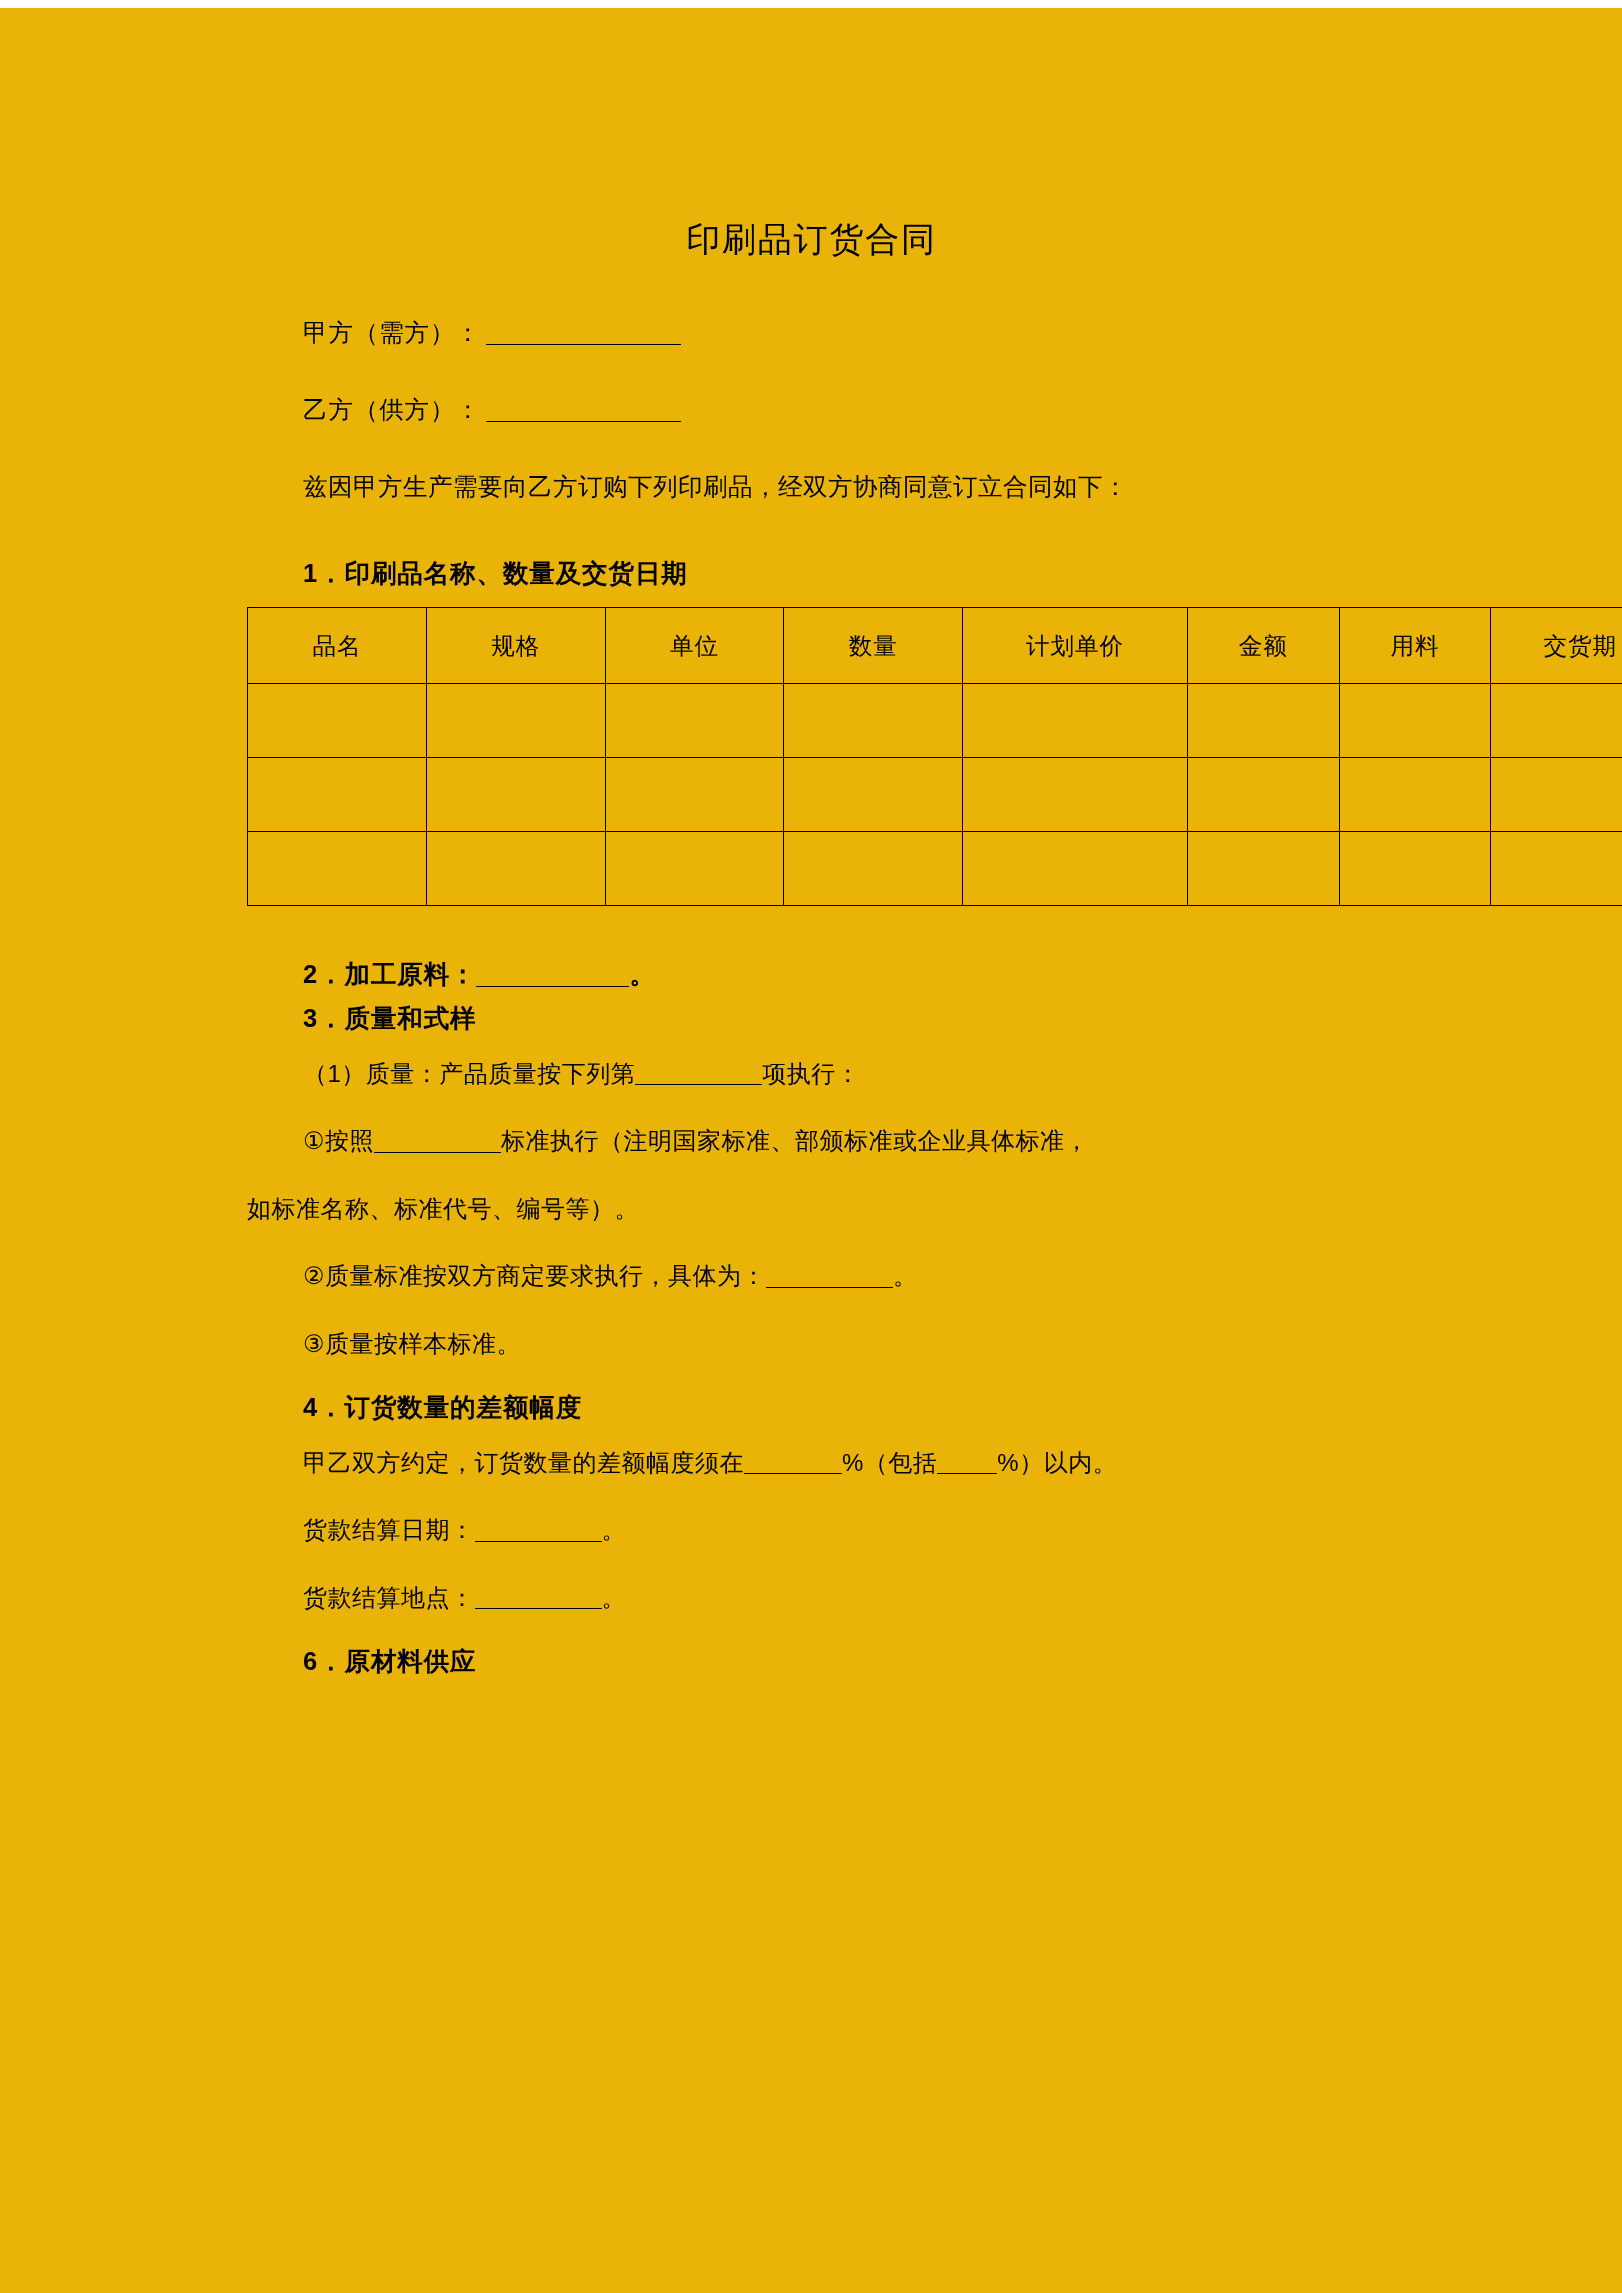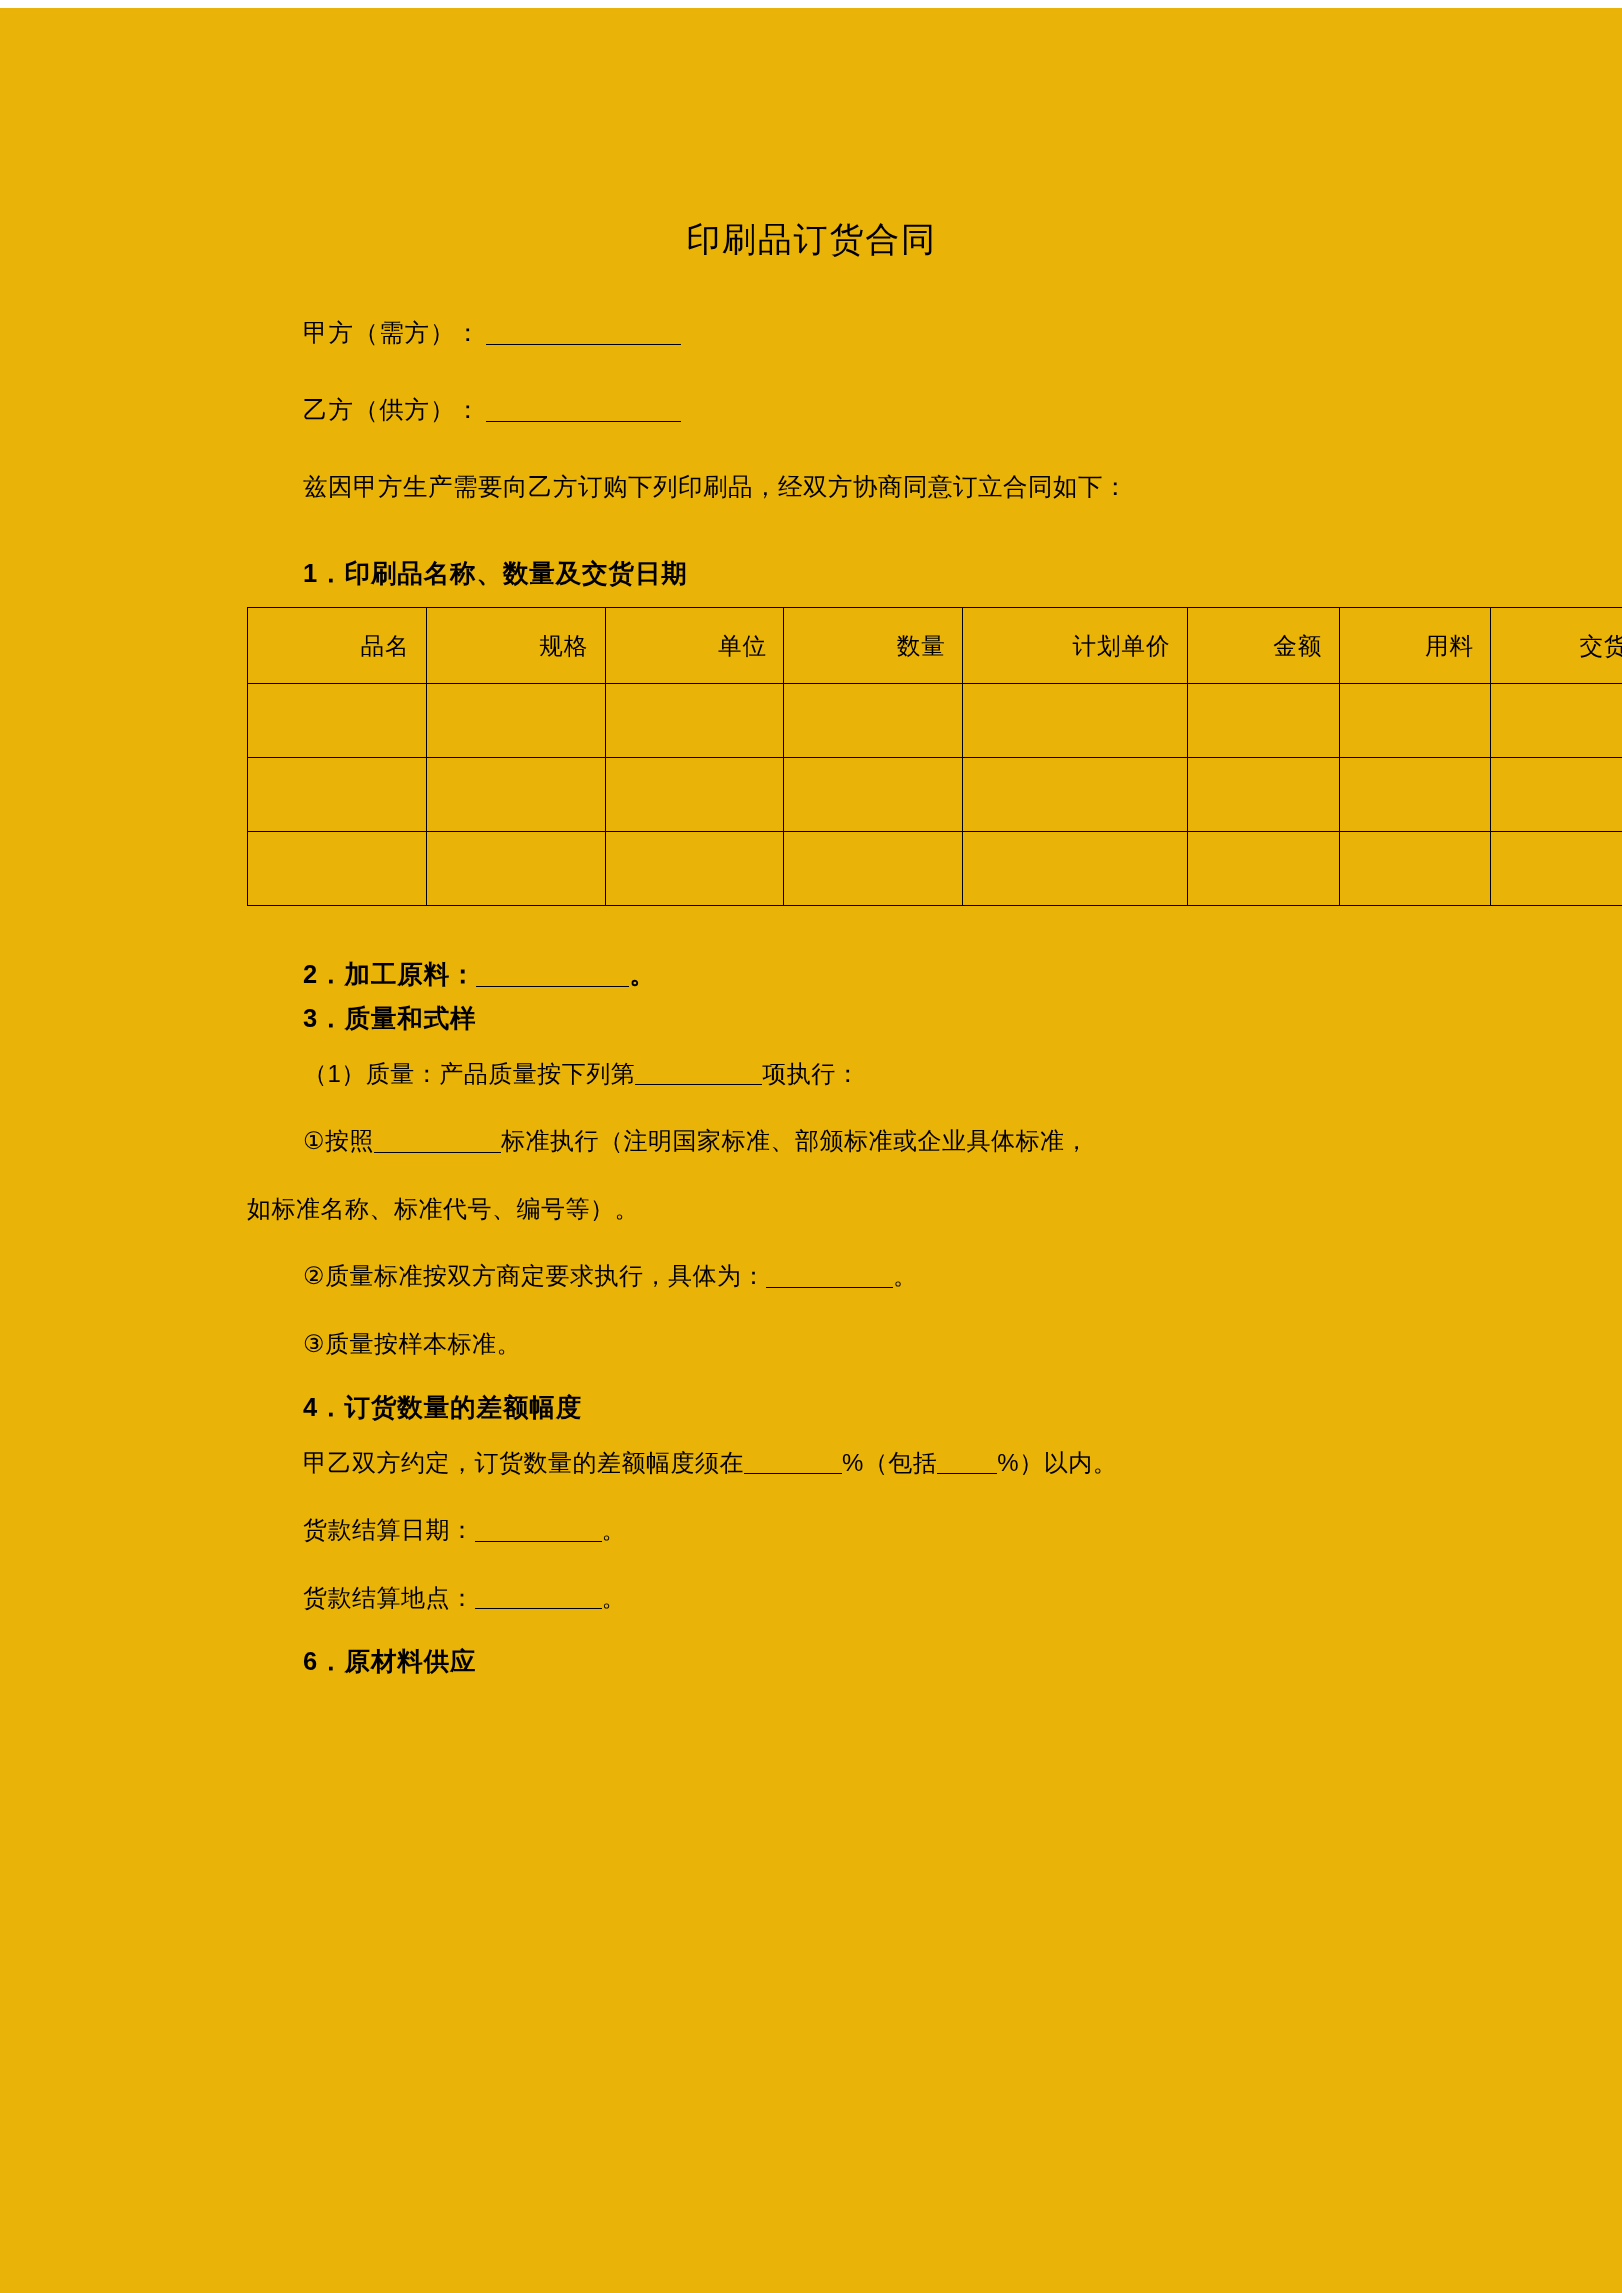--- a/index.html
+++ b/index.html
@@ -82,21 +82,21 @@
     width: 1120px;
     margin: 0 0 51px 0;
     table-layout: fixed;
   }
   table.goods th, table.goods td {
     border: 1.8px solid #000;
     height: 73px;
     font-size: 23.6px;
     font-family: "Liberation Sans", "DejaVu Sans", sans-serif;
     font-weight: normal;
-    text-align: right;
+    text-align: center;
     padding: 0 16.4px;
     letter-spacing: 0.9px;
   }
   table.goods th { height: 75px; }
   .col1 { width: 145px; }
   .col2 { width: 145px; }
   .col3 { width: 145px; }
   .col4 { width: 145px; }
   .col5 { width: 191px; }
   .col6 { width: 118px; }

